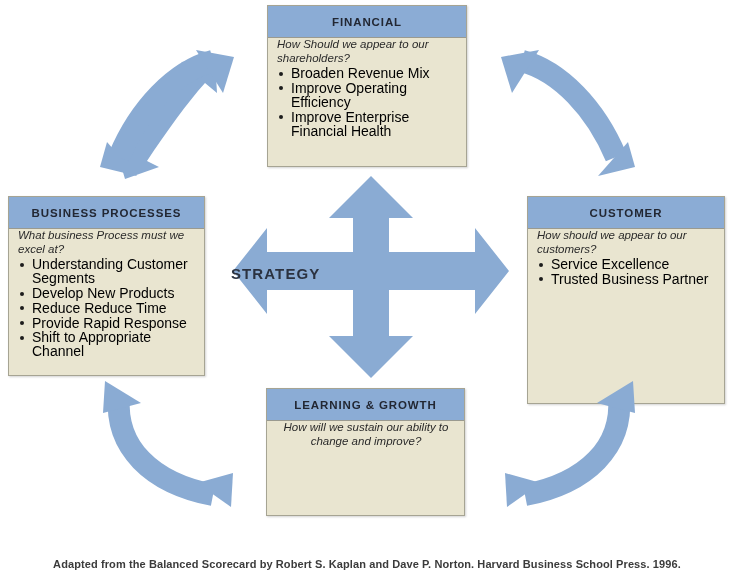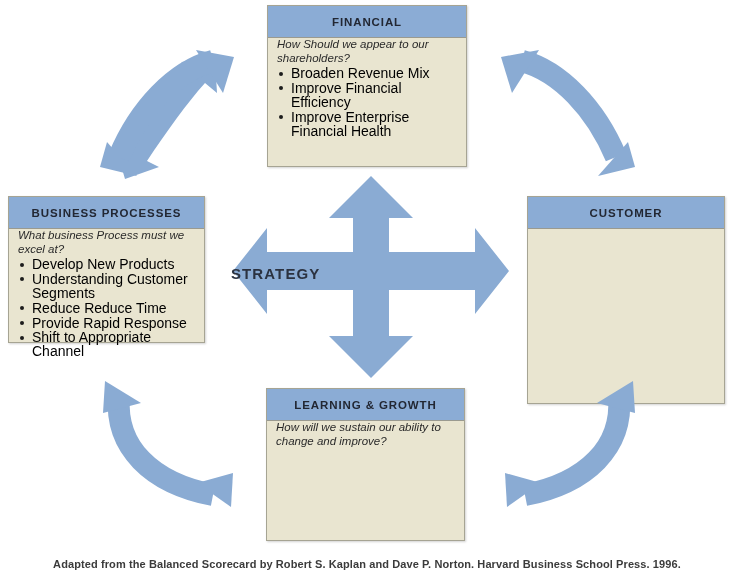--- a/index.html
+++ b/index.html
@@ -68,22 +68,22 @@
     top: 5.5px;
     width: 4px;
     height: 4px;
     border-radius: 50%;
     background: #1d1d1d;
   }
 
   
   #box-financial  { left: 267px; top: 5px;   width: 200px; height: 162px; }
   #box-customer   { left: 527px; top: 196px; width: 198px; height: 208px; }
-  #box-business   { left: 8px;   top: 196px; width: 197px; height: 147px; }
-  #box-learning   { left: 266px; top: 388px; width: 199px; height: 153px; }
+  #box-business   { left: 8px;   top: 196px; width: 197px; height: 180px; }
+  #box-learning   { left: 266px; top: 388px; width: 199px; height: 128px; text-align: center; }
 
   
   #center-cross {
     position: absolute;
     left: 231px;
     top: 174px;
     width: 280px;
     height: 206px;
   }
   #center-label {
@@ -128,45 +128,52 @@
 <div id="canvas">
 
   <div class="persp-box" id="box-financial">
     <div class="persp-header">
       <span class="persp-header-label">FINANCIAL</span>
     </div>
     <div class="persp-body">
       <p class="persp-question">How Should we appear to our shareholders?</p>
       <ul class="persp-list">
         <li>Broaden Revenue Mix</li>
-        <li>Improve Financial Efficiency</li>
+        <li>Improve Operating Efficiency</li>
         <li>Improve Enterprise Financial Health</li>
       </ul>
     </div>
   </div>
 
   <div class="persp-box" id="box-business">
     <div class="persp-header">
       <span class="persp-header-label">BUSINESS PROCESSES</span>
     </div>
     <div class="persp-body">
       <p class="persp-question">What business Process must we excel at?</p>
       <ul class="persp-list">
+        <li>Understanding Customer Segments</li>
         <li>Develop New Products</li>
-        <li>Understanding Customer Segments</li>
         <li>Reduce Reduce Time</li>
         <li>Provide Rapid Response</li>
         <li>Shift to Appropriate Channel</li>
       </ul>
     </div>
   </div>
 
   <div class="persp-box" id="box-customer">
     <div class="persp-header">
       <span class="persp-header-label">CUSTOMER</span>
+    </div>
+    <div class="persp-body">
+      <p class="persp-question">How should we appear to our customers?</p>
+      <ul class="persp-list">
+        <li>Service Excellence</li>
+        <li>Trusted Business Partner</li>
+      </ul>
     </div>
   </div>
 
   <div class="persp-box" id="box-learning">
     <div class="persp-header">
       <span class="persp-header-label">LEARNING &amp; GROWTH</span>
     </div>
     <div class="persp-body">
       <p class="persp-question">How will we sustain our ability to change and improve?</p>
     </div>

